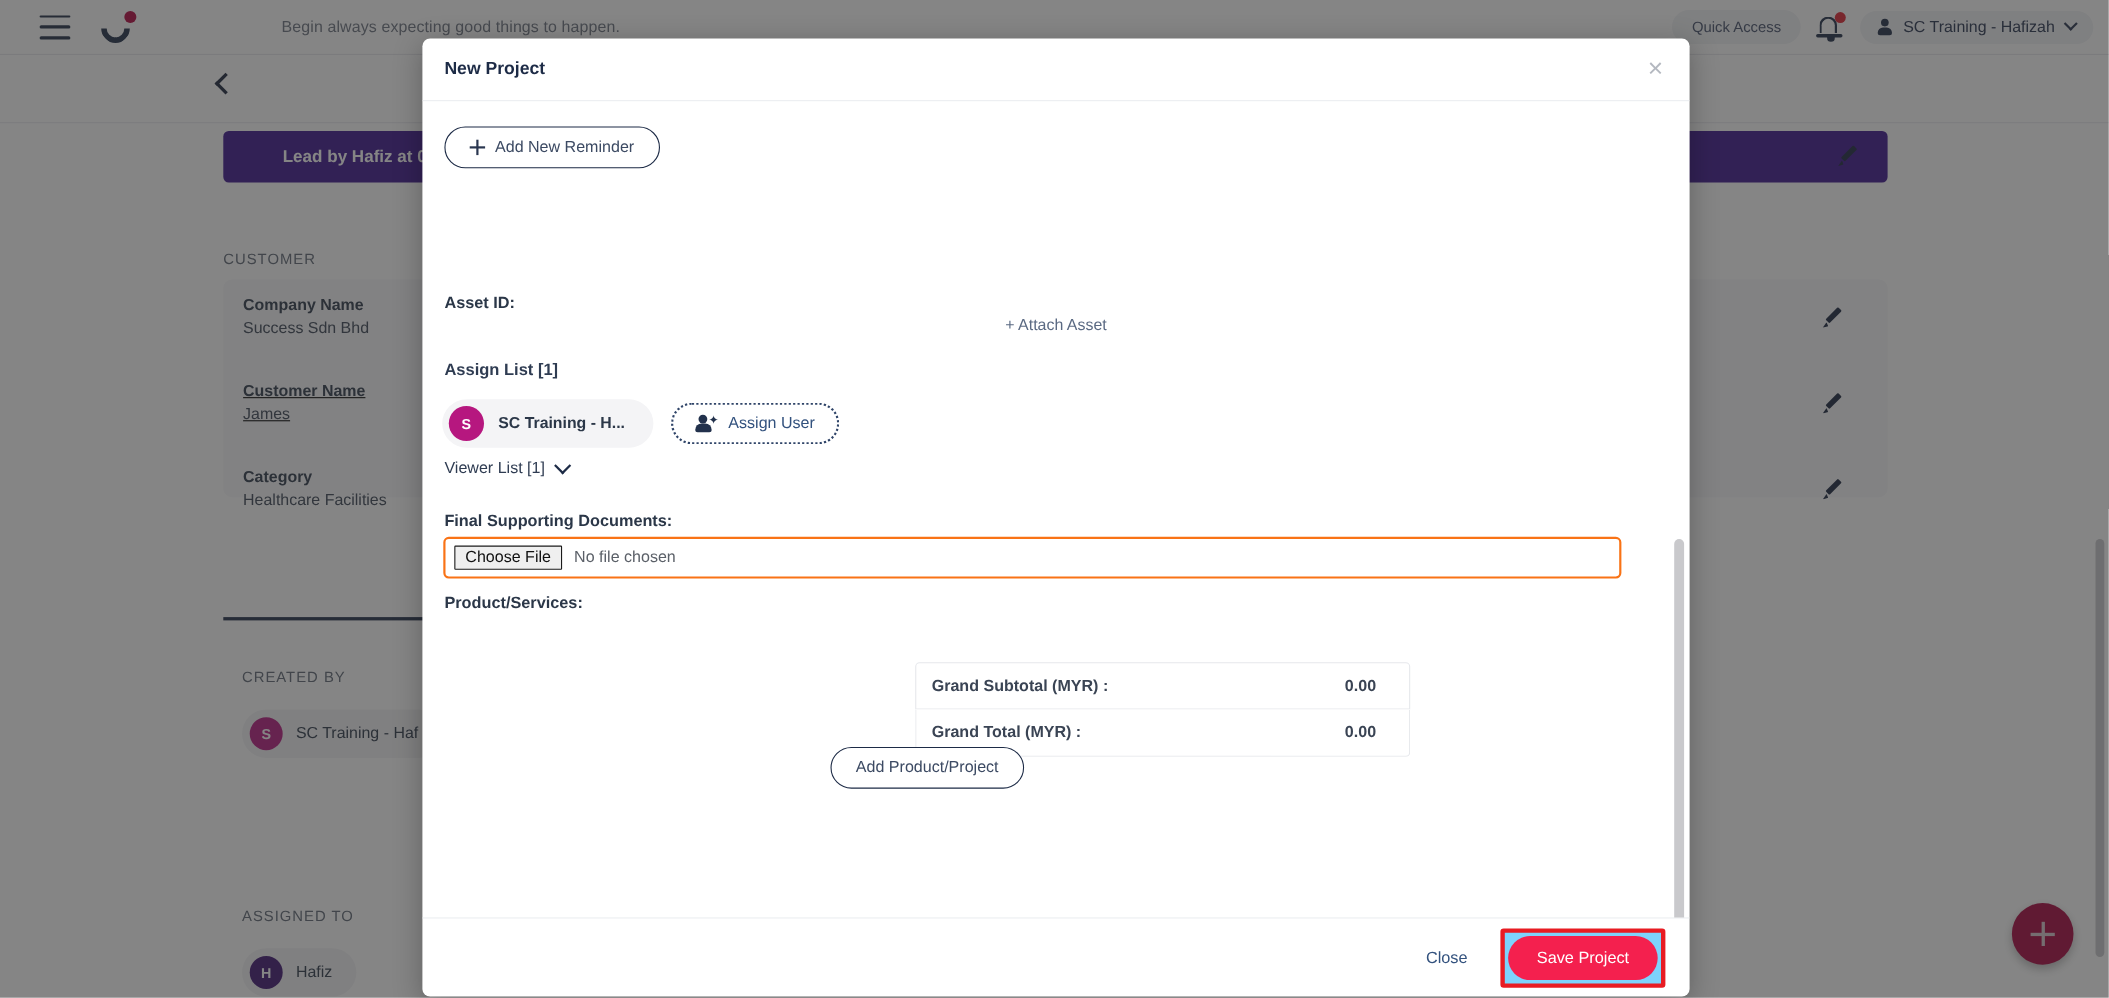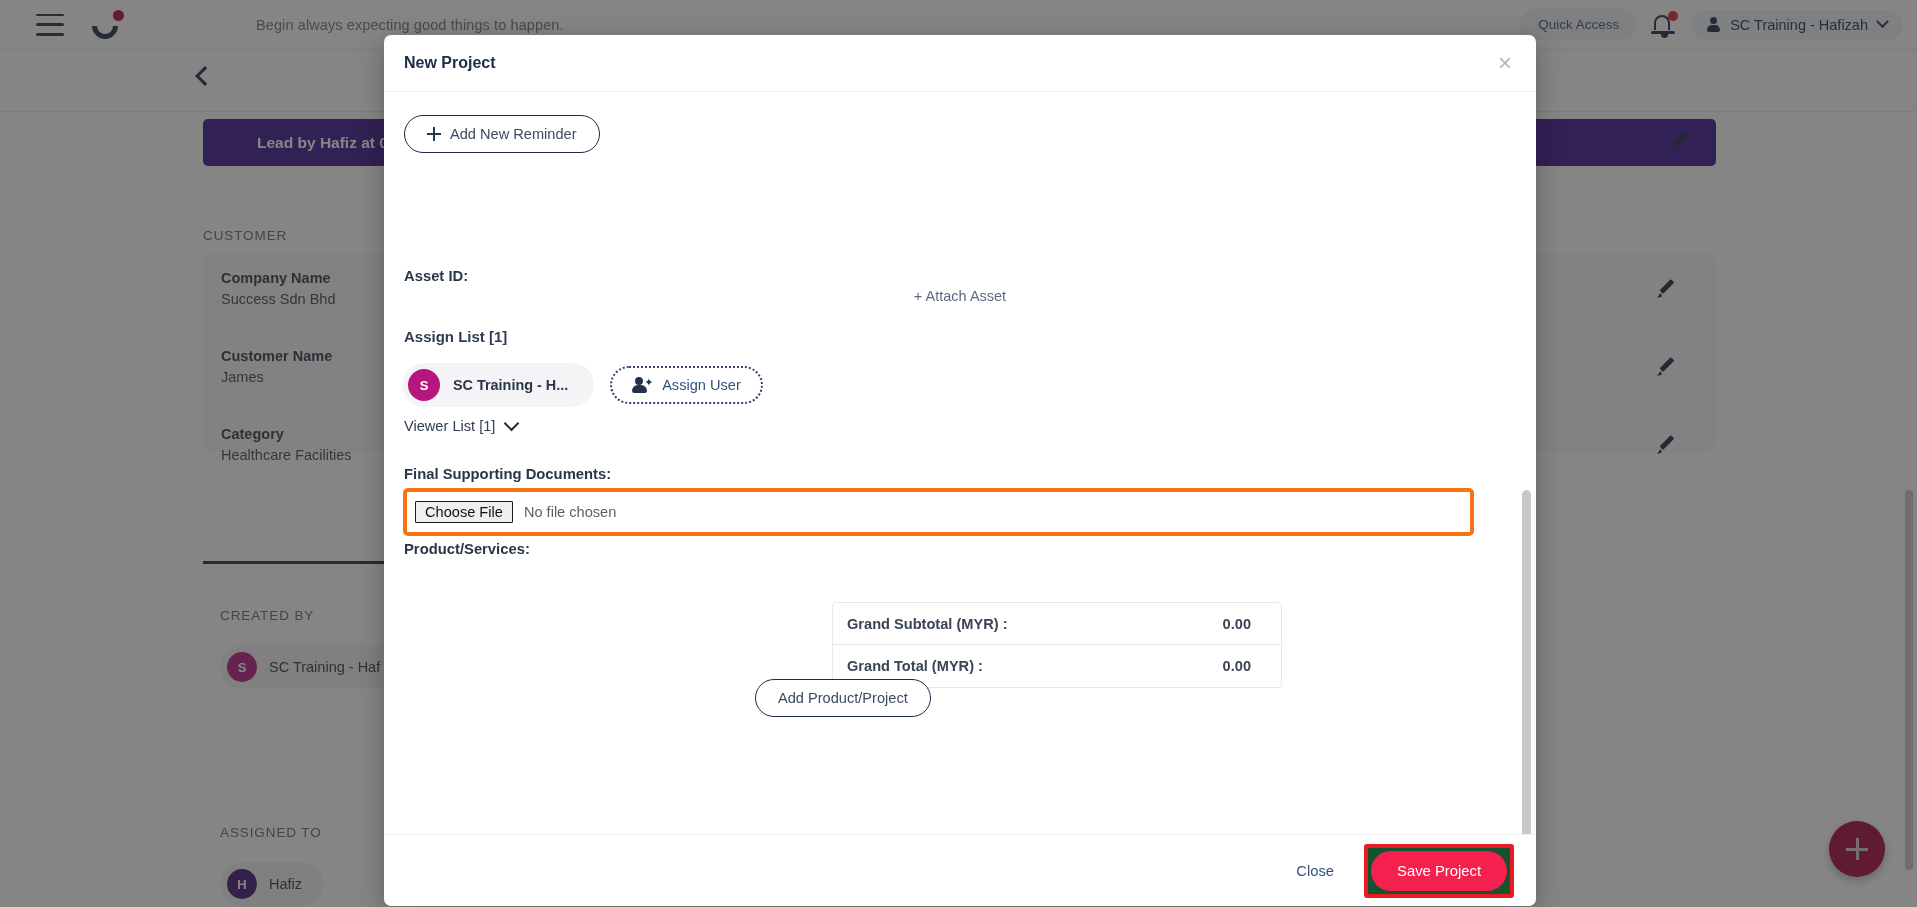--- a/index.html
+++ b/index.html
@@ -358,23 +358,23 @@
     font-size: 14.6px; color: #2f3c52;
     cursor: pointer; width: fit-content;
   }
   .chev-down {
     width: 11px; height: 11px;
     border-right: 2.4px solid #1d2b46; border-bottom: 2.4px solid #1d2b46;
     transform: rotate(45deg); margin-top: -5px;
   }
 
   .file-input-box {
-    border: 4px solid #f97316;
+    border: 2px solid #f97316;
     border-radius: 5px;
-    height: 48px;
+    height: 38px;
     display: flex; align-items: center;
     padding: 0 8px;
     background: #fff;
   }
   .choose-file-btn {
     border: 1.6px solid #1b1b1b;
     background: #efefef;
     color: #111;
     font-size: 14.6px;
     padding: 2px 9px;
@@ -423,21 +423,21 @@
   .btn-close-txt {
     background: #fff; border: none;
     color: #33527e; font-size: 14.8px;
     padding: 11px 24px; border-radius: 24px;
     cursor: pointer;
     font-family: "Liberation Sans", sans-serif;
   }
   .save-wrap {
     border: 4px solid #e81c23;
     padding: 3px;
-    background: #14532d;
+    background: #7dd3fc;
     border-radius: 3px;
     display: inline-block;
     line-height: 0;
   }
   .btn-save {
     background: #f4204e;
     color: #fff;
     border: none;
     font-size: 14.8px;
     padding: 12px 26px;
@@ -495,21 +495,21 @@
 
     <div class="label-caps" style="left:203px; top:178px;">CUSTOMER</div>
 
     <div class="info-card" style="left:203px; top:204px; width:1513px; height:198px;">
       <div style="position:absolute;left:18px;top:16px;">
         <div class="field-label">Company Name</div>
         <div class="field-value">Success Sdn Bhd</div>
       </div>
       <span class="pencil" style="position:absolute;right:40px;top:26px;"></span>
 
-      <div style="position:absolute;left:18px;top:94px;">
+      <div style="position:absolute;left:18px;top:94px;text-decoration:underline;">
         <div class="field-label">Customer Name</div>
         <div class="field-value">James</div>
       </div>
       <span class="pencil" style="position:absolute;right:40px;top:104px;"></span>
 
       <div style="position:absolute;left:18px;top:172px;">
         <div class="field-label">Category</div>
         <div class="field-value">Healthcare Facilities</div>
       </div>
       <span class="pencil" style="position:absolute;right:40px;top:182px;"></span>

